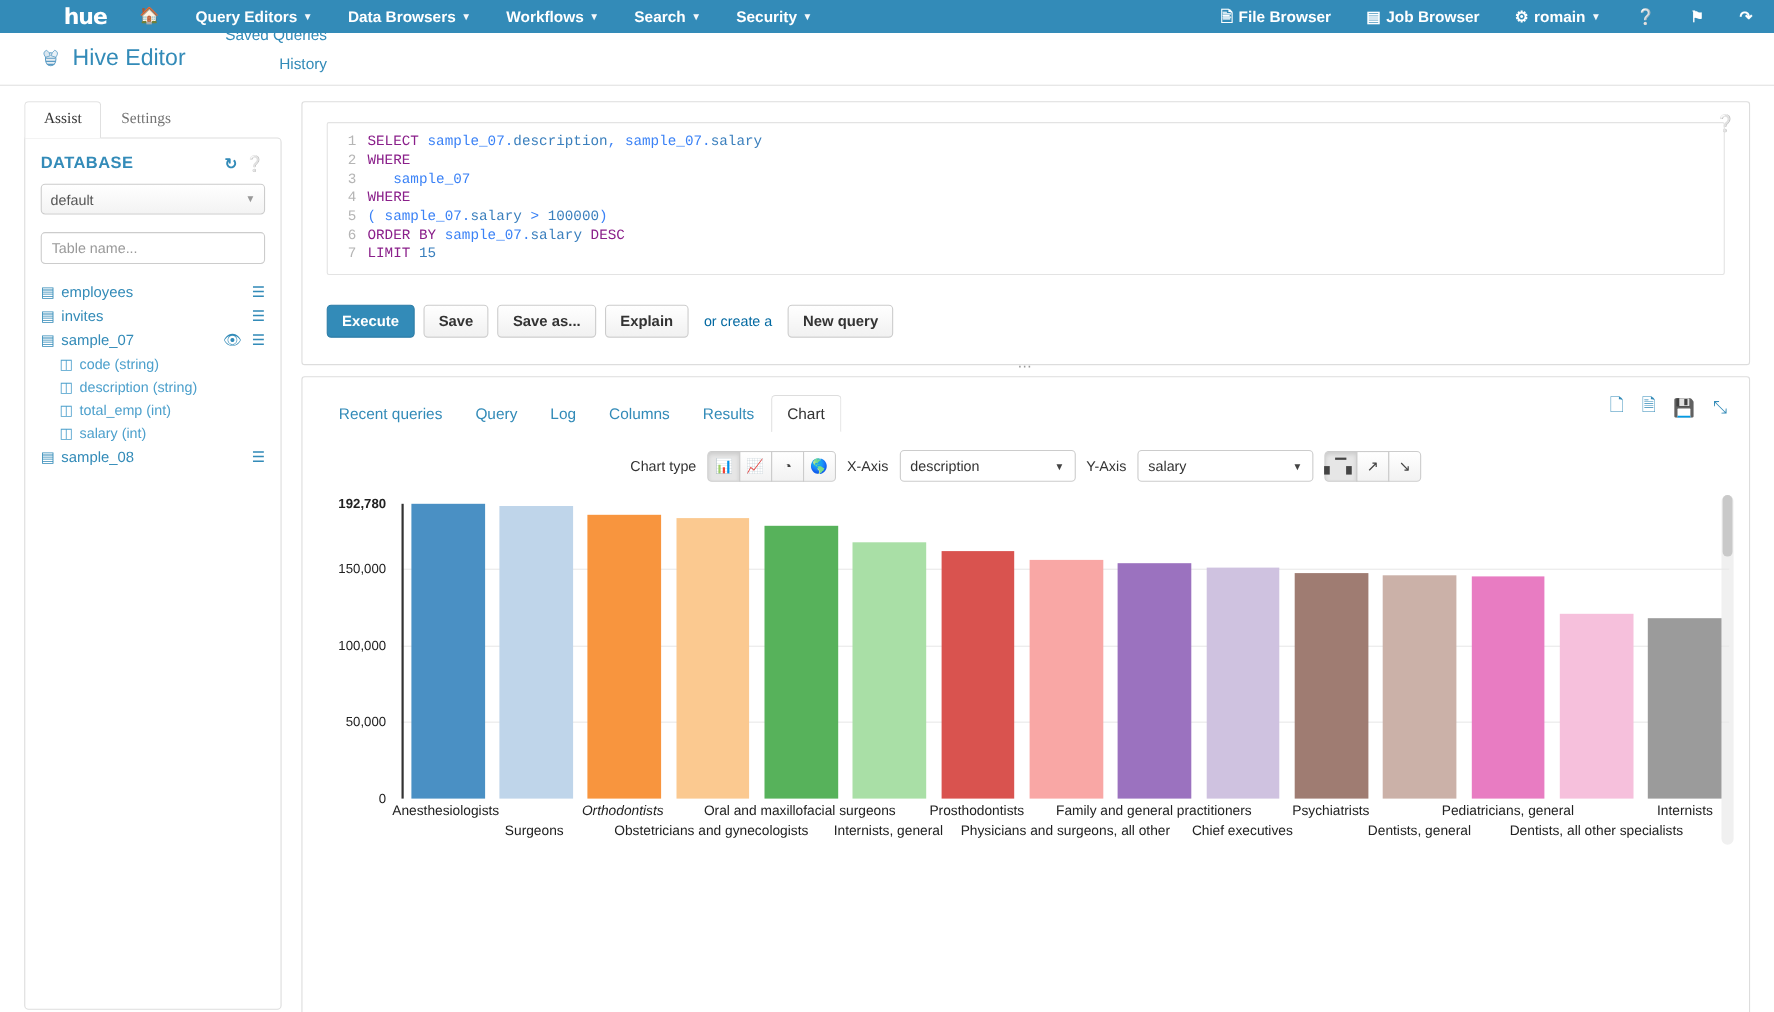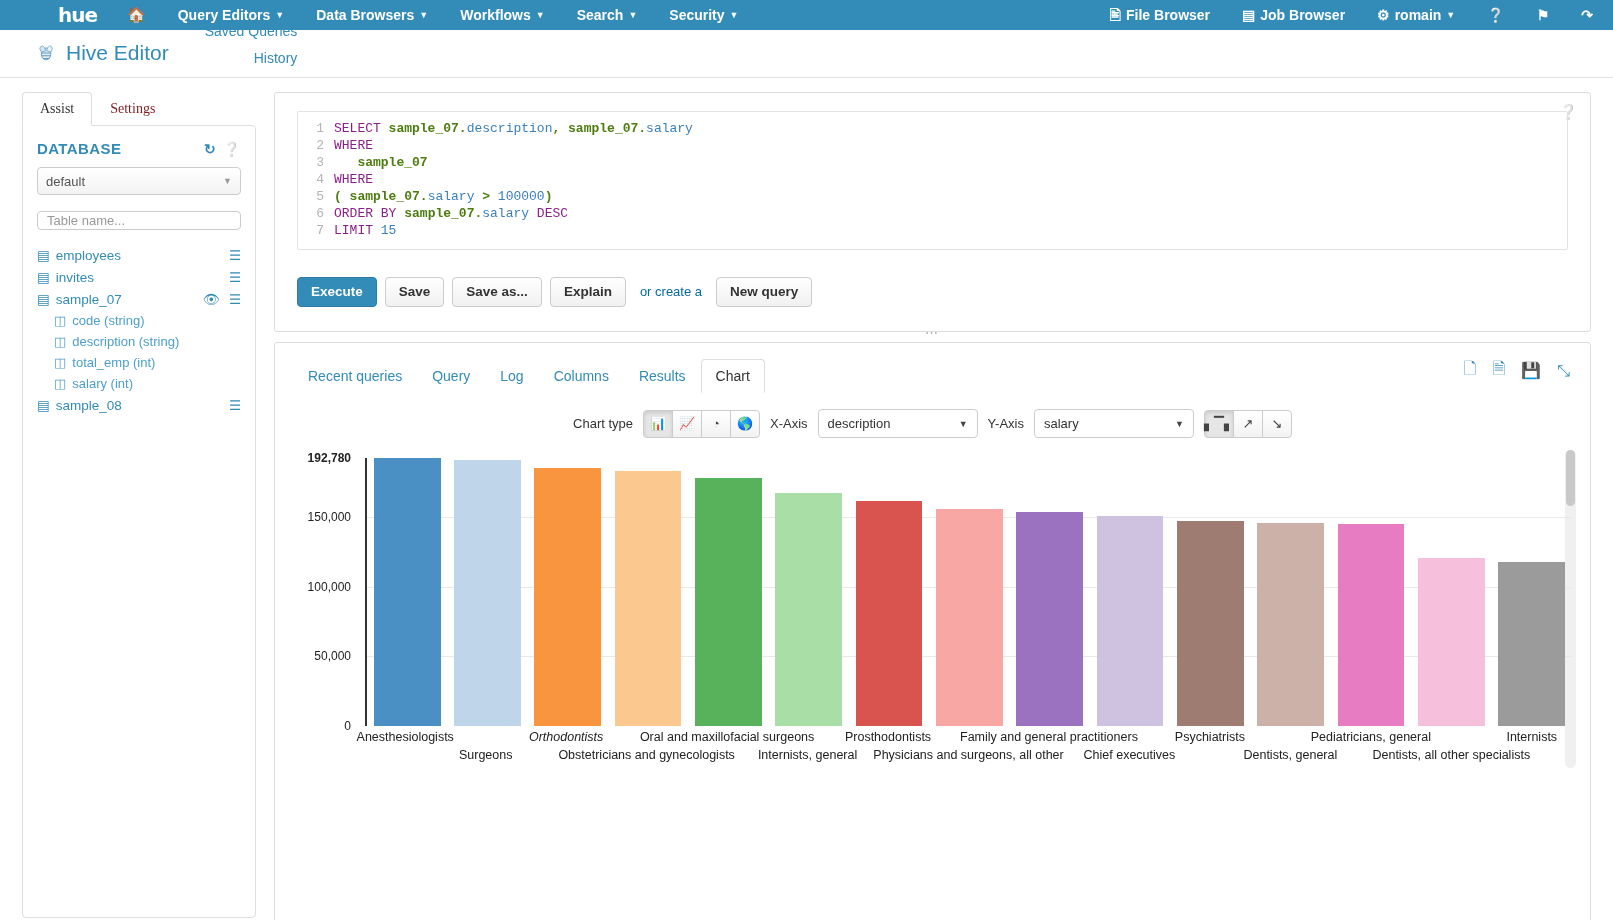--- a/index.html
+++ b/index.html
@@ -49,21 +49,21 @@
     padding-bottom:8px;
   }
 
   
   .page { display:flex; padding:14px 22px 0 22px; gap:18px; height:872px; }
 
   
   .assist { width:234px; flex:0 0 234px; }
   .assist-tabs { display:flex;font-family:Liberation Serif, serif; }
   .assist-tab {
-    padding:8px 17px; font-size:14px; color:#7f1d1d; cursor:pointer;
+    padding:8px 17px; font-size:14px; color:#737373; cursor:pointer;
     border:1px solid transparent; border-radius:4px 4px 0 0; background:transparent;
   }
   .assist-tab.active {
     background:#fff; color:#333; border-color:#ddd; border-bottom-color:#fff;
     position:relative; z-index:2;
   }
   .assist-body {
     background:#fff; border:1px solid #ddd; border-radius:0 4px 4px 4px;
     margin-top:-1px; padding:14px; height:793px; overflow:hidden;
   }
@@ -74,21 +74,21 @@
   }
   .db-head-icons { display:flex; gap:7px; color:#338bb8; font-size:14px; }
   .sel {
     width:100%; height:28px; border:1px solid #ccc; border-radius:4px;
     background:linear-gradient(#fff,#f3f3f3); display:flex; align-items:center;
     justify-content:space-between; padding:0 8px; font-size:13px; color:#555;
     cursor:pointer; margin-bottom:16px;
   }
   .sel .caret { font-size:9px; color:#999; }
   .tf {
-    width:100%; height:19px; border:1px solid #ccc; border-radius:4px;
+    width:100%; height:29px; border:1px solid #ccc; border-radius:4px;
     padding:0 9px; font-size:13px; color:#999; display:flex; align-items:center;
     margin-bottom:14px; background:#fff;
   }
   .tbl-row {
     display:flex; align-items:center; justify-content:space-between;
     padding:3px 0; color:#338bb8; font-size:13.5px; cursor:pointer;
   }
   .tbl-row-l { display:flex; align-items:center; gap:6px; }
   .tbl-row-r { display:flex; align-items:center; gap:9px; color:#338bb8; }
   .col-row {
@@ -113,21 +113,21 @@
   }
   .code-line { display:flex; }
   .ln {
     width:36px; text-align:right; padding-right:10px; color:#b5b5b5;
     user-select:none; flex:0 0 36px;
   }
   .code-txt { white-space:pre; }
   .kw  { color:#8a1f8a; }
   .col { color:#3a7fbd; }
   .num { color:#3a7fbd; }
-  .pn  { color:#4d7c0f;font-weight:bold; }
+  .pn  { color:#3b82f6; }
 
   .btnbar { display:flex; align-items:center; gap:8px; margin-top:18px; }
   .btn {
     height:30px; padding:0 13px; border:1px solid #ccc; border-radius:4px;
     background:linear-gradient(#fff,#f1f1f1); font-size:13.5px; font-weight:bold;
     color:#333; display:flex; align-items:center; cursor:pointer;
   }
   .btn.primary {
     background:#338bb8; border-color:#2d7ca6; color:#fff;
   }

